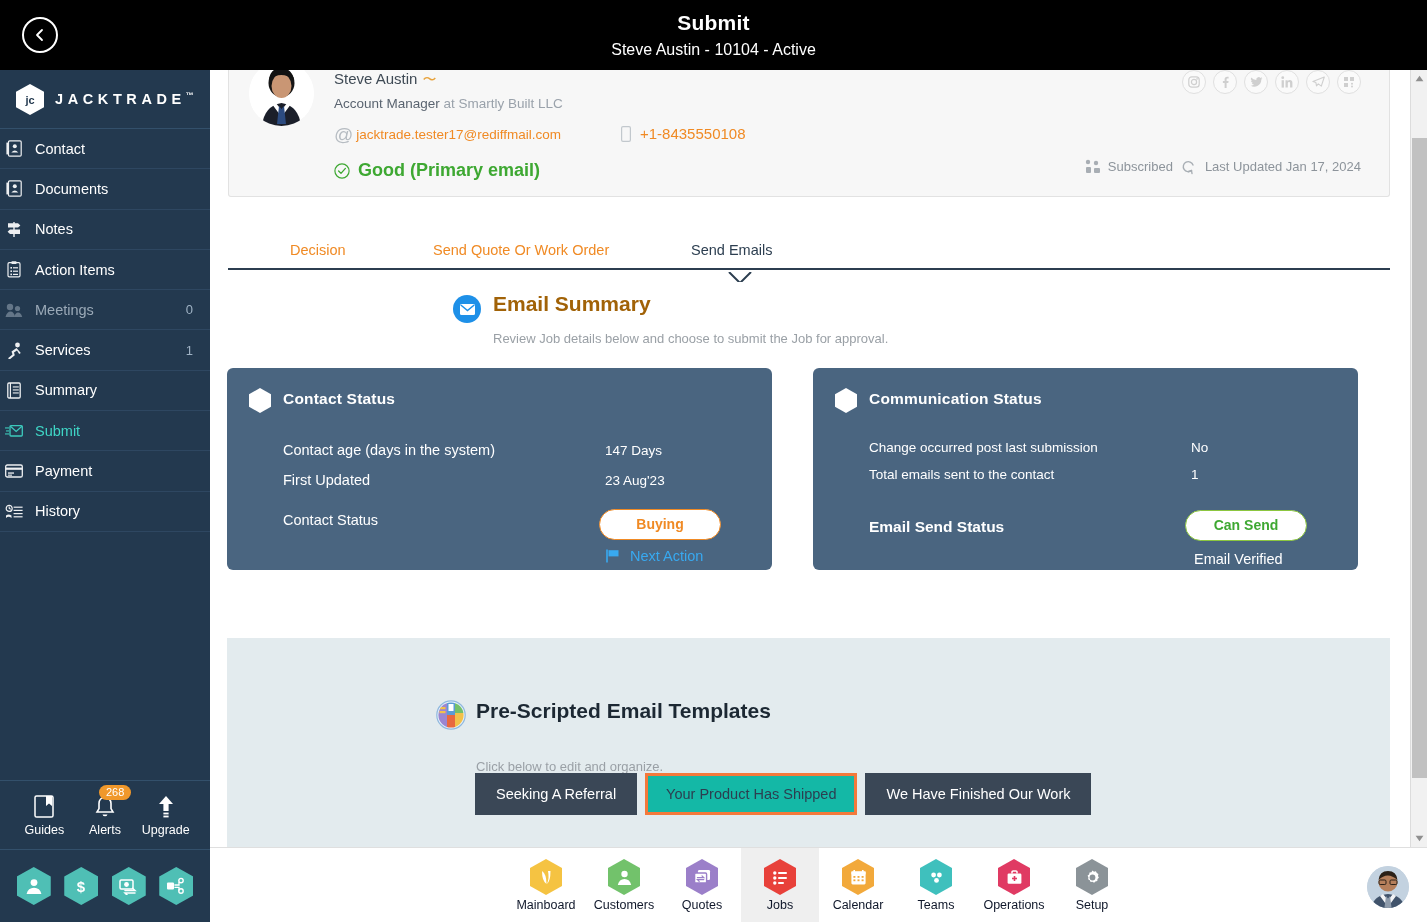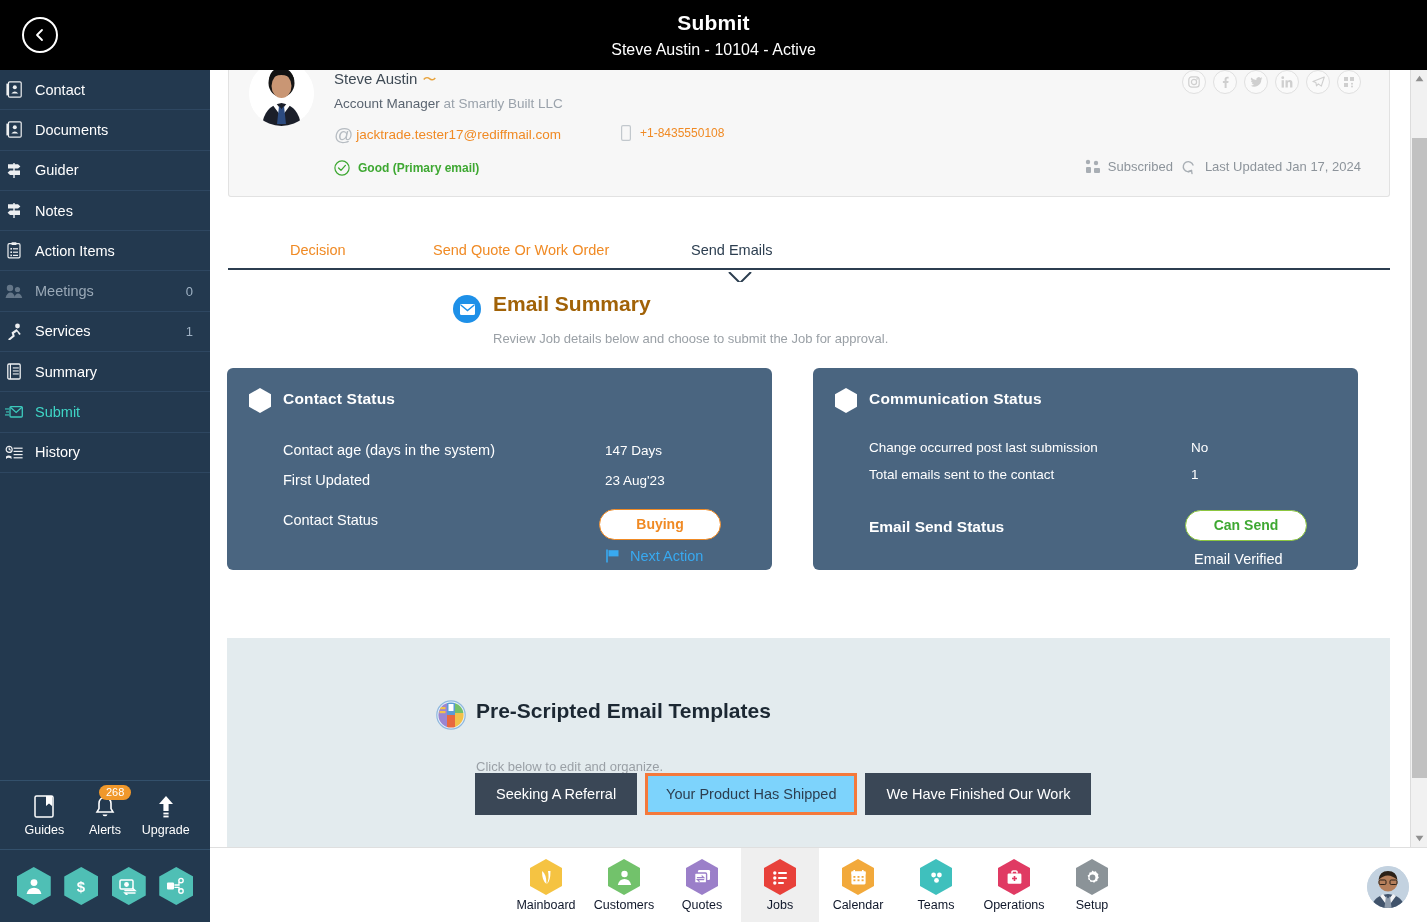--- a/index.html
+++ b/index.html
@@ -114,26 +114,26 @@
   }
   .cc-name .squiggle { color: #e8a33d; margin-left: 5px; font-size: 14px; }
   .cc-role { position: absolute; left: 105px; top: 26px; font-size: 13.5px; color: #5a6470; }
   .cc-role .at { color: #9aa2ab; }
   .cc-email {
     position: absolute; left: 105px; top: 55px; font-size: 13.5px; color: #f08a24;
     display: flex; align-items: center; cursor: pointer;
   }
   .cc-email .atsym { color: #b6bcc2; font-size: 19px; margin-right: 3px; line-height: 1; }
   .cc-phone {
-    position: absolute; left: 392px; top: 55px; font-size: 12px; color: #f08a24;
+    position: absolute; left: 392px; top: 55px; font-size: 15px; color: #f08a24;
     display: flex; align-items: center;
   }
   .cc-phone .phico { color: #c2c8cd; margin-right: 9px; display: flex; }
   .cc-good {
-    position: absolute; left: 105px; top: 90px; font-size: 12px; color: #3ea832;
+    position: absolute; left: 105px; top: 90px; font-size: 18px; color: #3ea832;
     font-weight: bold; display: flex; align-items: center;
   }
   .cc-good .chk { margin-right: 8px; display: flex; }
   #social-row {
     position: absolute; right: 28px; top: 0px; display: flex; gap: 7px;
   }
   .soc {
     width: 24px; height: 24px; border-radius: 50%; border: 1px solid #e0e0e0;
     background: #fafafa; display: flex; align-items: center; justify-content: center;
     color: #cfcfcf; cursor: pointer;
@@ -229,21 +229,21 @@
     display: flex; align-items: center; justify-content: center; cursor: pointer;
   }
   #pp-btns {
     position: absolute; left: 265px; top: 703px; display: flex; align-items: center; gap: 8px;
   }
   .tmpl-btn {
     background: #3a4756; color: #ffffff; font-size: 14.5px;
     padding: 13px 21px; cursor: pointer; white-space: nowrap;
   }
   .tmpl-btn.selected {
-    background: #7dd3fc; color: #2c3e50; border: 3px solid #f4793b;
+    background: #14b8a6; color: #2c3e50; border: 3px solid #f4793b;
     padding: 10px 18px;
   }
 
   
   #vscroll {
     position: absolute; top: 70px; right: 0; width: 17px; height: 777px;
     background: #f1f1f1; border-left: 1px solid #dcdcdc;
   }
   #vscroll .arrow {
     position: absolute; left: 0; width: 17px; height: 17px;
@@ -289,20 +289,29 @@
       <polyline points="9,2 4,7 9,12" fill="none" stroke="#fff" stroke-width="1.8" stroke-linecap="round" stroke-linejoin="round"></polyline>
     </svg>
   </div>
   <div class="tb-center">
     <div class="tb-title">Submit</div>
     <div class="tb-sub">Steve Austin - 10104 - Active</div>
   </div>
 </div>
 
 <div id="sidebar">
+  <div id="brand">
+    <div class="logo-hex">
+      <svg width="28" height="31" viewBox="0 0 28 31">
+        <polygon points="14,0 28,7.75 28,23.25 14,31 0,23.25 0,7.75" fill="#ffffff"></polygon>
+        <text x="14" y="20" font-size="11" font-family="Liberation Sans, sans-serif" font-weight="bold" fill="#23394f" text-anchor="middle">jc</text>
+      </svg>
+    </div>
+    <div class="brand-text"><span>JACKTRADE</span><span class="tm">™</span></div>
+  </div>
   <div id="nav-list">
       <div class="nav-item">
         <span class="nv-ico">
           <svg width="16" height="17" viewBox="0 0 16 17">
             <rect x="2.5" y="0.8" width="12.7" height="15.4" rx="1.2" fill="none" stroke="currentColor" stroke-width="1.2"></rect>
             <rect x="0.4" y="2.6" width="2" height="11.8" fill="currentColor"></rect>
             <circle cx="8.8" cy="6.2" r="2" fill="currentColor"></circle>
             <path d="M5.3 12.4 q3.5 -4 7 0z" fill="currentColor"></path>
           </svg>
         </span>
@@ -311,30 +320,20 @@
       <div class="nav-item">
         <span class="nv-ico">
           <svg width="16" height="17" viewBox="0 0 16 17">
             <rect x="2.5" y="0.8" width="12.7" height="15.4" rx="1.2" fill="none" stroke="currentColor" stroke-width="1.2"></rect>
             <rect x="0.4" y="2.6" width="2" height="11.8" fill="currentColor"></rect>
             <circle cx="8.8" cy="6.2" r="2" fill="currentColor"></circle>
             <path d="M5.3 12.4 q3.5 -4 7 0z" fill="currentColor"></path>
           </svg>
         </span>
         <span class="nv-label">Documents</span>
-      </div>
-      <div class="nav-item">
-        <span class="nv-ico">
-          <svg width="16" height="17" viewBox="0 0 16 17">
-            <rect x="7.3" y="1" width="1.4" height="15" fill="currentColor"></rect>
-            <path d="M2 2.2 h10 l2.4 2.2 l-2.4 2.2 h-10z" fill="currentColor"></path>
-            <path d="M14 8.6 h-10 l-2.4 2.2 l2.4 2.2 h10z" fill="currentColor"></path>
-          </svg>
-        </span>
-        <span class="nv-label">Guider</span>
       </div>
       <div class="nav-item">
         <span class="nv-ico">
           <svg width="16" height="17" viewBox="0 0 16 17">
             <rect x="7.3" y="1" width="1.4" height="15" fill="currentColor"></rect>
             <path d="M2 2.2 h10 l2.4 2.2 l-2.4 2.2 h-10z" fill="currentColor"></path>
             <path d="M14 8.6 h-10 l-2.4 2.2 l2.4 2.2 h10z" fill="currentColor"></path>
           </svg>
         </span>
         <span class="nv-label">Notes</span>
@@ -392,20 +391,31 @@
         <span class="nv-ico">
           <svg width="18" height="14" viewBox="0 0 18 14">
             <rect x="5" y="1.6" width="12.3" height="10.4" rx="1" fill="none" stroke="currentColor" stroke-width="1.3"></rect>
             <polyline points="5.4,2.3 11.15,7.4 16.9,2.3" fill="none" stroke="currentColor" stroke-width="1.3"></polyline>
             <rect x="0" y="3.4" width="4" height="1.1" fill="currentColor"></rect>
             <rect x="1" y="6.4" width="3" height="1.1" fill="currentColor"></rect>
             <rect x="0" y="9.4" width="4" height="1.1" fill="currentColor"></rect>
           </svg>
         </span>
         <span class="nv-label">Submit</span>
+      </div>
+      <div class="nav-item">
+        <span class="nv-ico">
+          <svg width="18" height="14" viewBox="0 0 18 14">
+            <rect x="0.7" y="1" width="16.6" height="12" rx="1.6" fill="none" stroke="currentColor" stroke-width="1.3"></rect>
+            <rect x="0.7" y="3.6" width="16.6" height="2.2" fill="currentColor"></rect>
+            <rect x="3" y="8.4" width="6" height="1.3" fill="currentColor"></rect>
+            <rect x="3" y="10.6" width="4" height="1.1" fill="currentColor"></rect>
+          </svg>
+        </span>
+        <span class="nv-label">Payment</span>
       </div>
       <div class="nav-item">
         <span class="nv-ico">
           <svg width="18" height="15" viewBox="0 0 18 15">
             <path d="M1 11.5 q2.5 -2.2 5.5 0 v2.4 q-3 -2.2 -5.5 0z" fill="currentColor"></path>
             <circle cx="4.2" cy="4.4" r="3" fill="none" stroke="currentColor" stroke-width="1.2"></circle>
             <polyline points="4.2,2.6 4.2,4.4 5.8,5.2" fill="none" stroke="currentColor" stroke-width="1.1"></polyline>
             <rect x="8.6" y="2.6" width="9" height="1.2" fill="currentColor"></rect>
             <rect x="8.6" y="5.8" width="9" height="1.2" fill="currentColor"></rect>
             <rect x="8.6" y="9" width="9" height="1.2" fill="currentColor"></rect>

